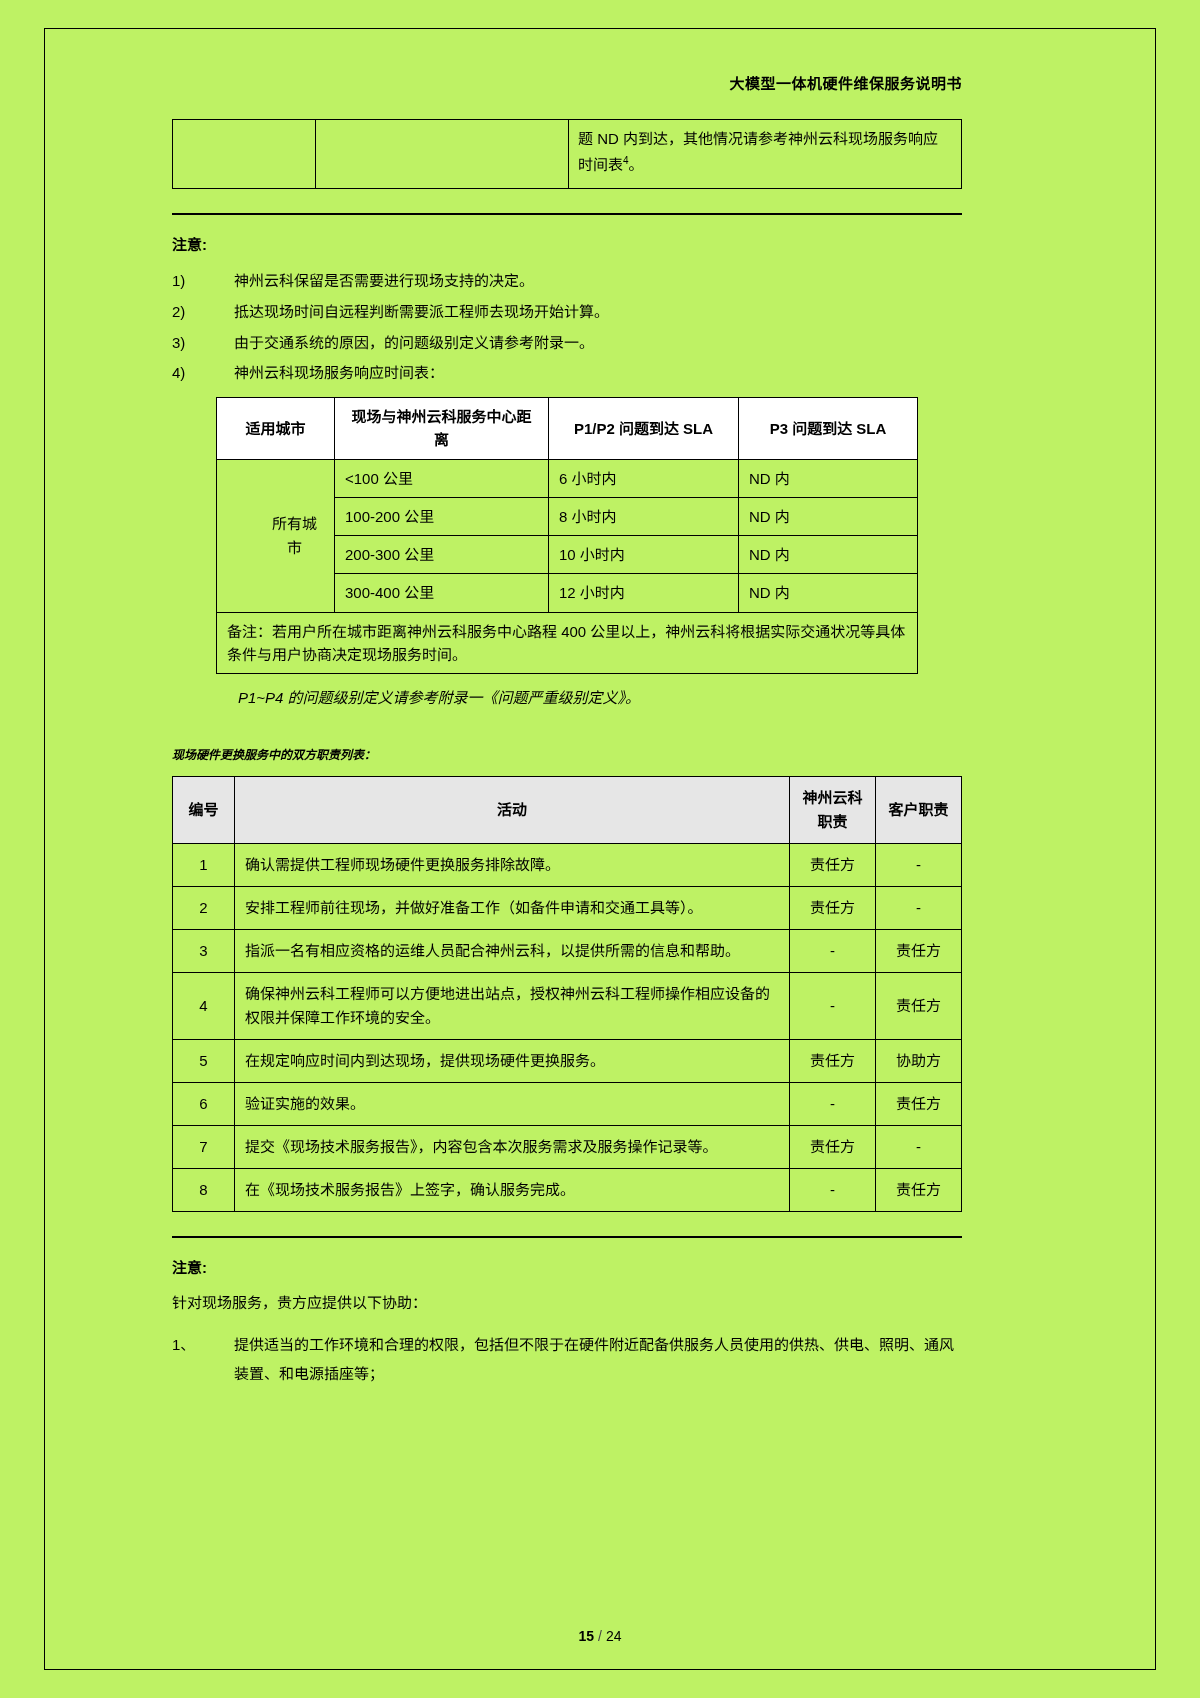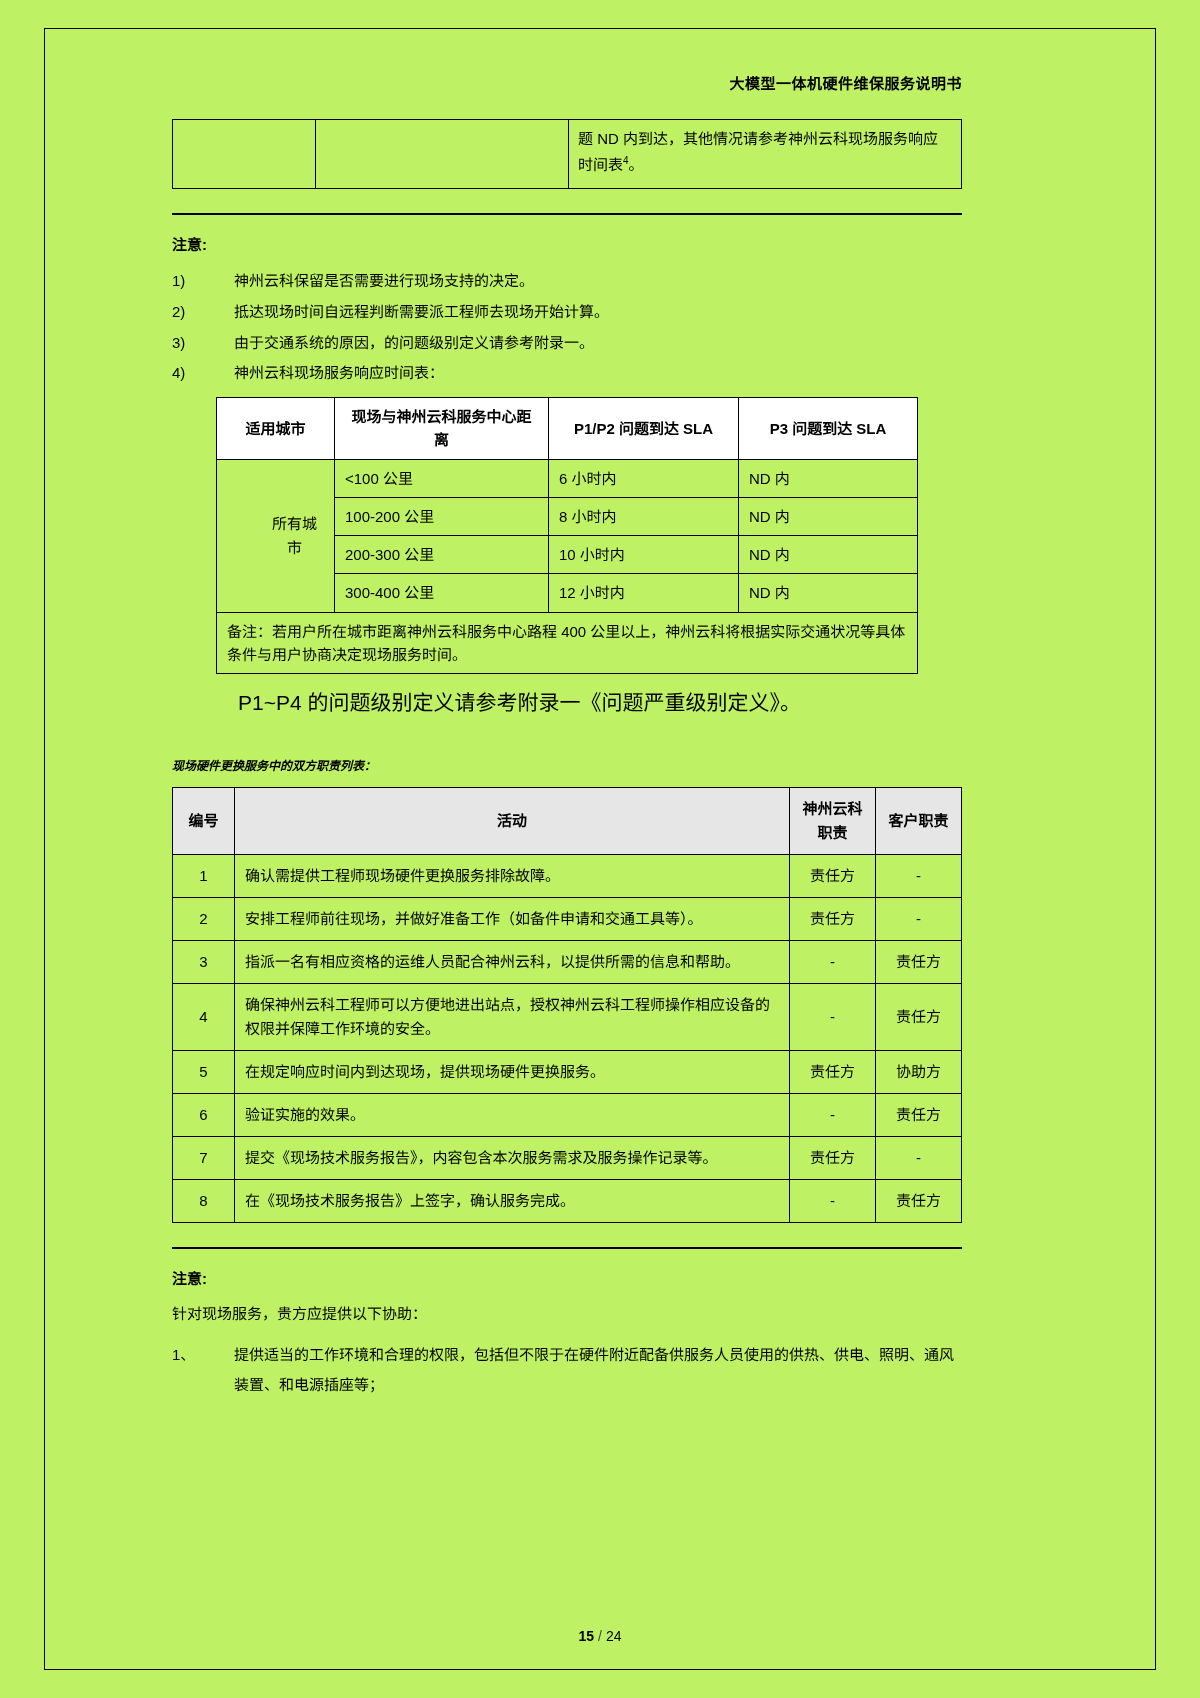--- a/index.html
+++ b/index.html
@@ -114,23 +114,24 @@
     text-align: center;
     vertical-align: middle;
     padding-left: 48px;
   }
   .sla-note td {
     font-size: 14px;
     line-height: 1.85;
     padding: 8px 10px;
   }
   .sla-after {
-    font-size: 21px;
+    font-size: 15px;
     margin: 10px 0 4px 66px;
     line-height: 1.8;
+    font-style: italic;
   }
 
   .section-title {
     font-size: 12px;
     font-weight: bold;
     margin: 34px 0 14px 0;
     font-style: italic;
   }
 
   

